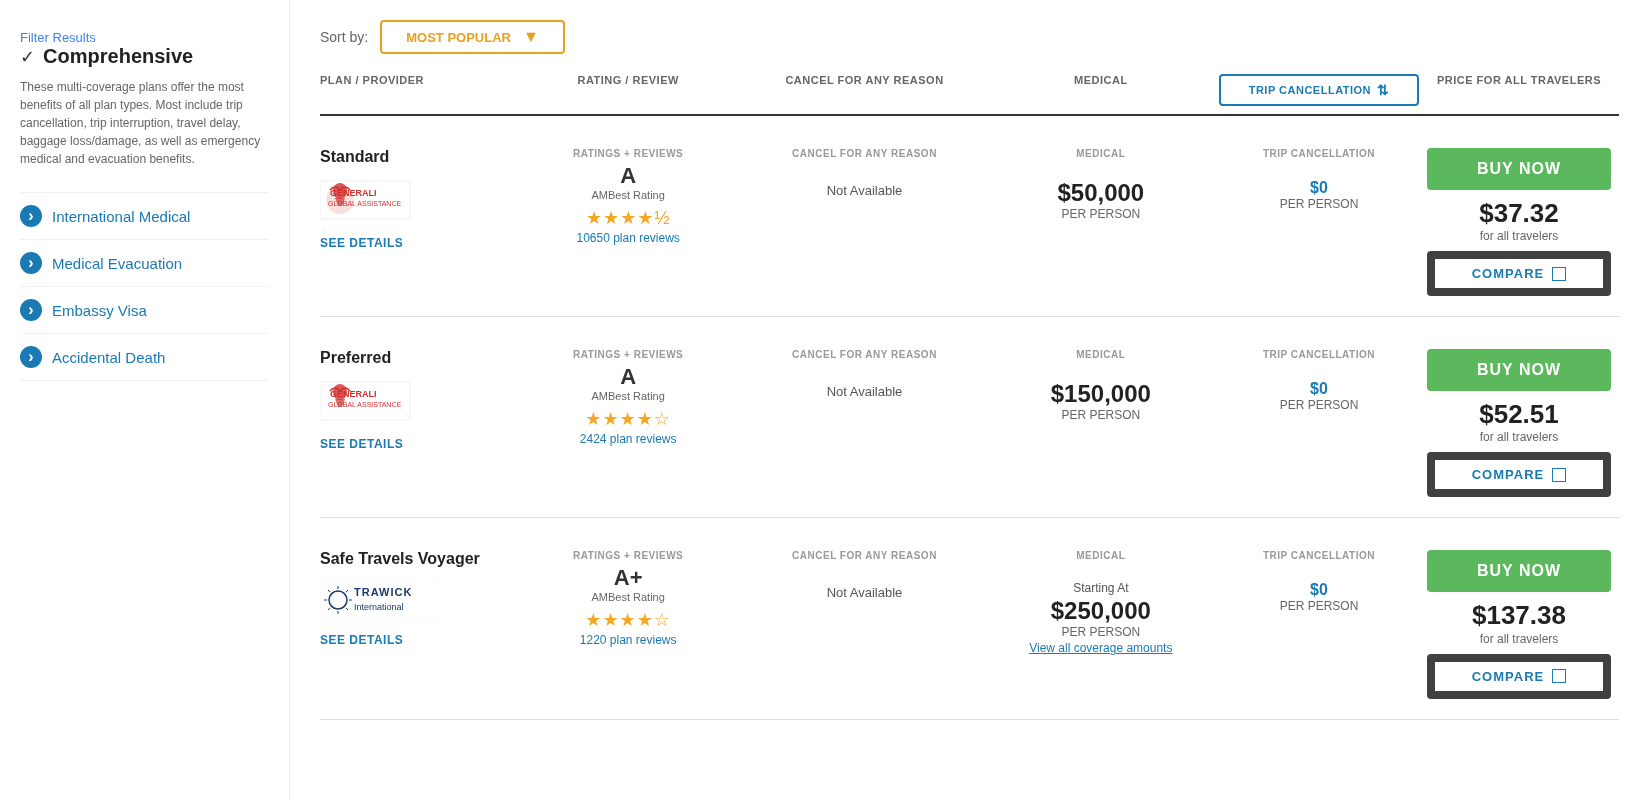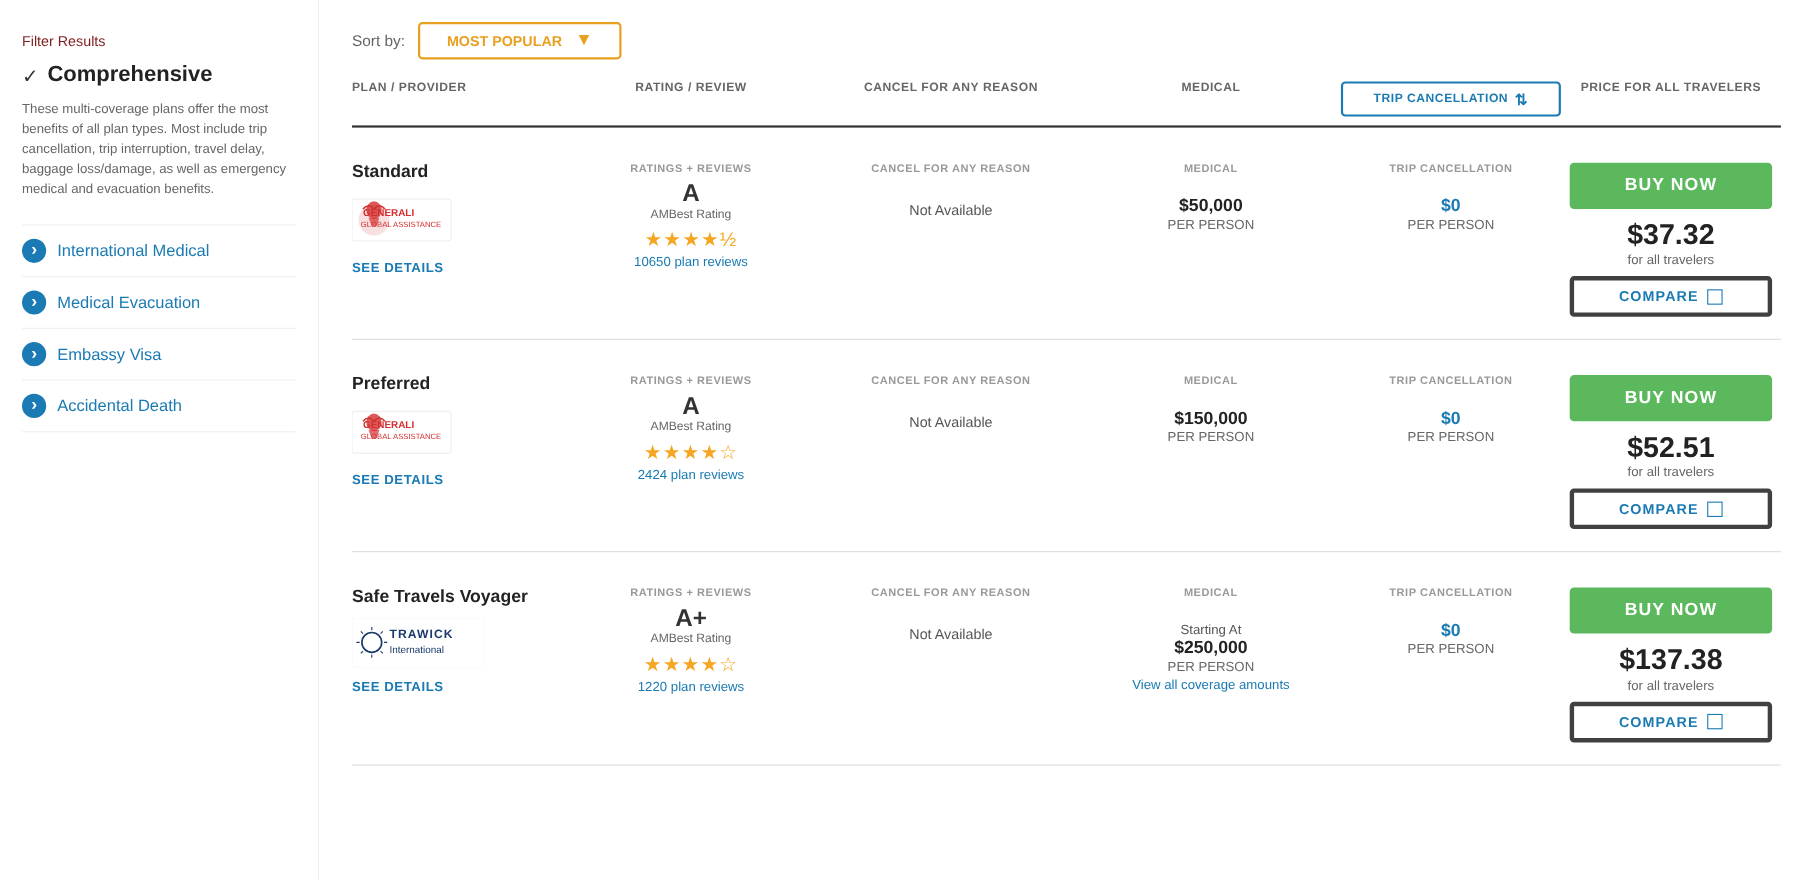--- a/index.html
+++ b/index.html
@@ -8,23 +8,22 @@
     .page-wrapper { display: flex; min-height: 800px; }
 
     
     .sidebar {
       width: 290px;
       padding: 30px 20px;
       border-right: 1px solid #eee;
       flex-shrink: 0;
     }
     .filter-title {
-      color: #7f1d1d;
+      color: #3b82f6;
       font-size: 13px;
-      margin-bottom: 12px;
       font-weight: normal;
     }
     .filter-comprehensive {
       display: flex;
       align-items: center;
       margin-bottom: 10px;
     }
     .checkmark {
       color: #333;
       font-size: 18px;
@@ -180,28 +179,28 @@
     .stars { color: #f5a623; font-size: 18px; letter-spacing: 1px; }
     .reviews-link { color: #1a7ab3; font-size: 12px; cursor: pointer; text-decoration: none; }
 
     
     .cancel-col { text-align: center; padding: 0 8px; }
     .not-available { color: #555; font-size: 13px; margin-top: 24px; }
 
     
     .medical-col { text-align: center; padding: 0 8px; }
     .medical-amount {
-      font-size: 16px;
+      font-size: 24px;
       font-weight: bold;
       color: #222;
       margin-top: 20px;
     }
     .per-person { font-size: 12px; color: #666; }
     .starting-at { font-size: 12px; color: #555; margin-top: 20px; }
-    .view-all-link { color: #1a7ab3; font-size: 12px; cursor: pointer; }
+    .view-all-link { color: #1a7ab3; font-size: 12px; cursor: pointer; text-decoration: underline; }
 
     
     .trip-cancel-col { text-align: center; padding: 0 8px; }
     .trip-amount {
       color: #1a7ab3;
       font-size: 16px;
       font-weight: bold;
       margin-top: 20px;
     }
 
@@ -222,21 +221,21 @@
       letter-spacing: 1px;
     }
     .price-amount {
       font-size: 26px;
       font-weight: bold;
       color: #222;
       line-height: 1.2;
     }
     .for-all-travelers { font-size: 12px; color: #666; margin-bottom: 8px; }
     .compare-btn {
-      border: 4px solid #404040;
+      border: 8px solid #404040;
       border-radius: 4px;
       padding: 7px 14px;
       color: #1a7ab3;
       font-size: 13px;
       font-weight: bold;
       cursor: pointer;
       background: #fff;
       width: 100%;
       display: flex;
       align-items: center;

